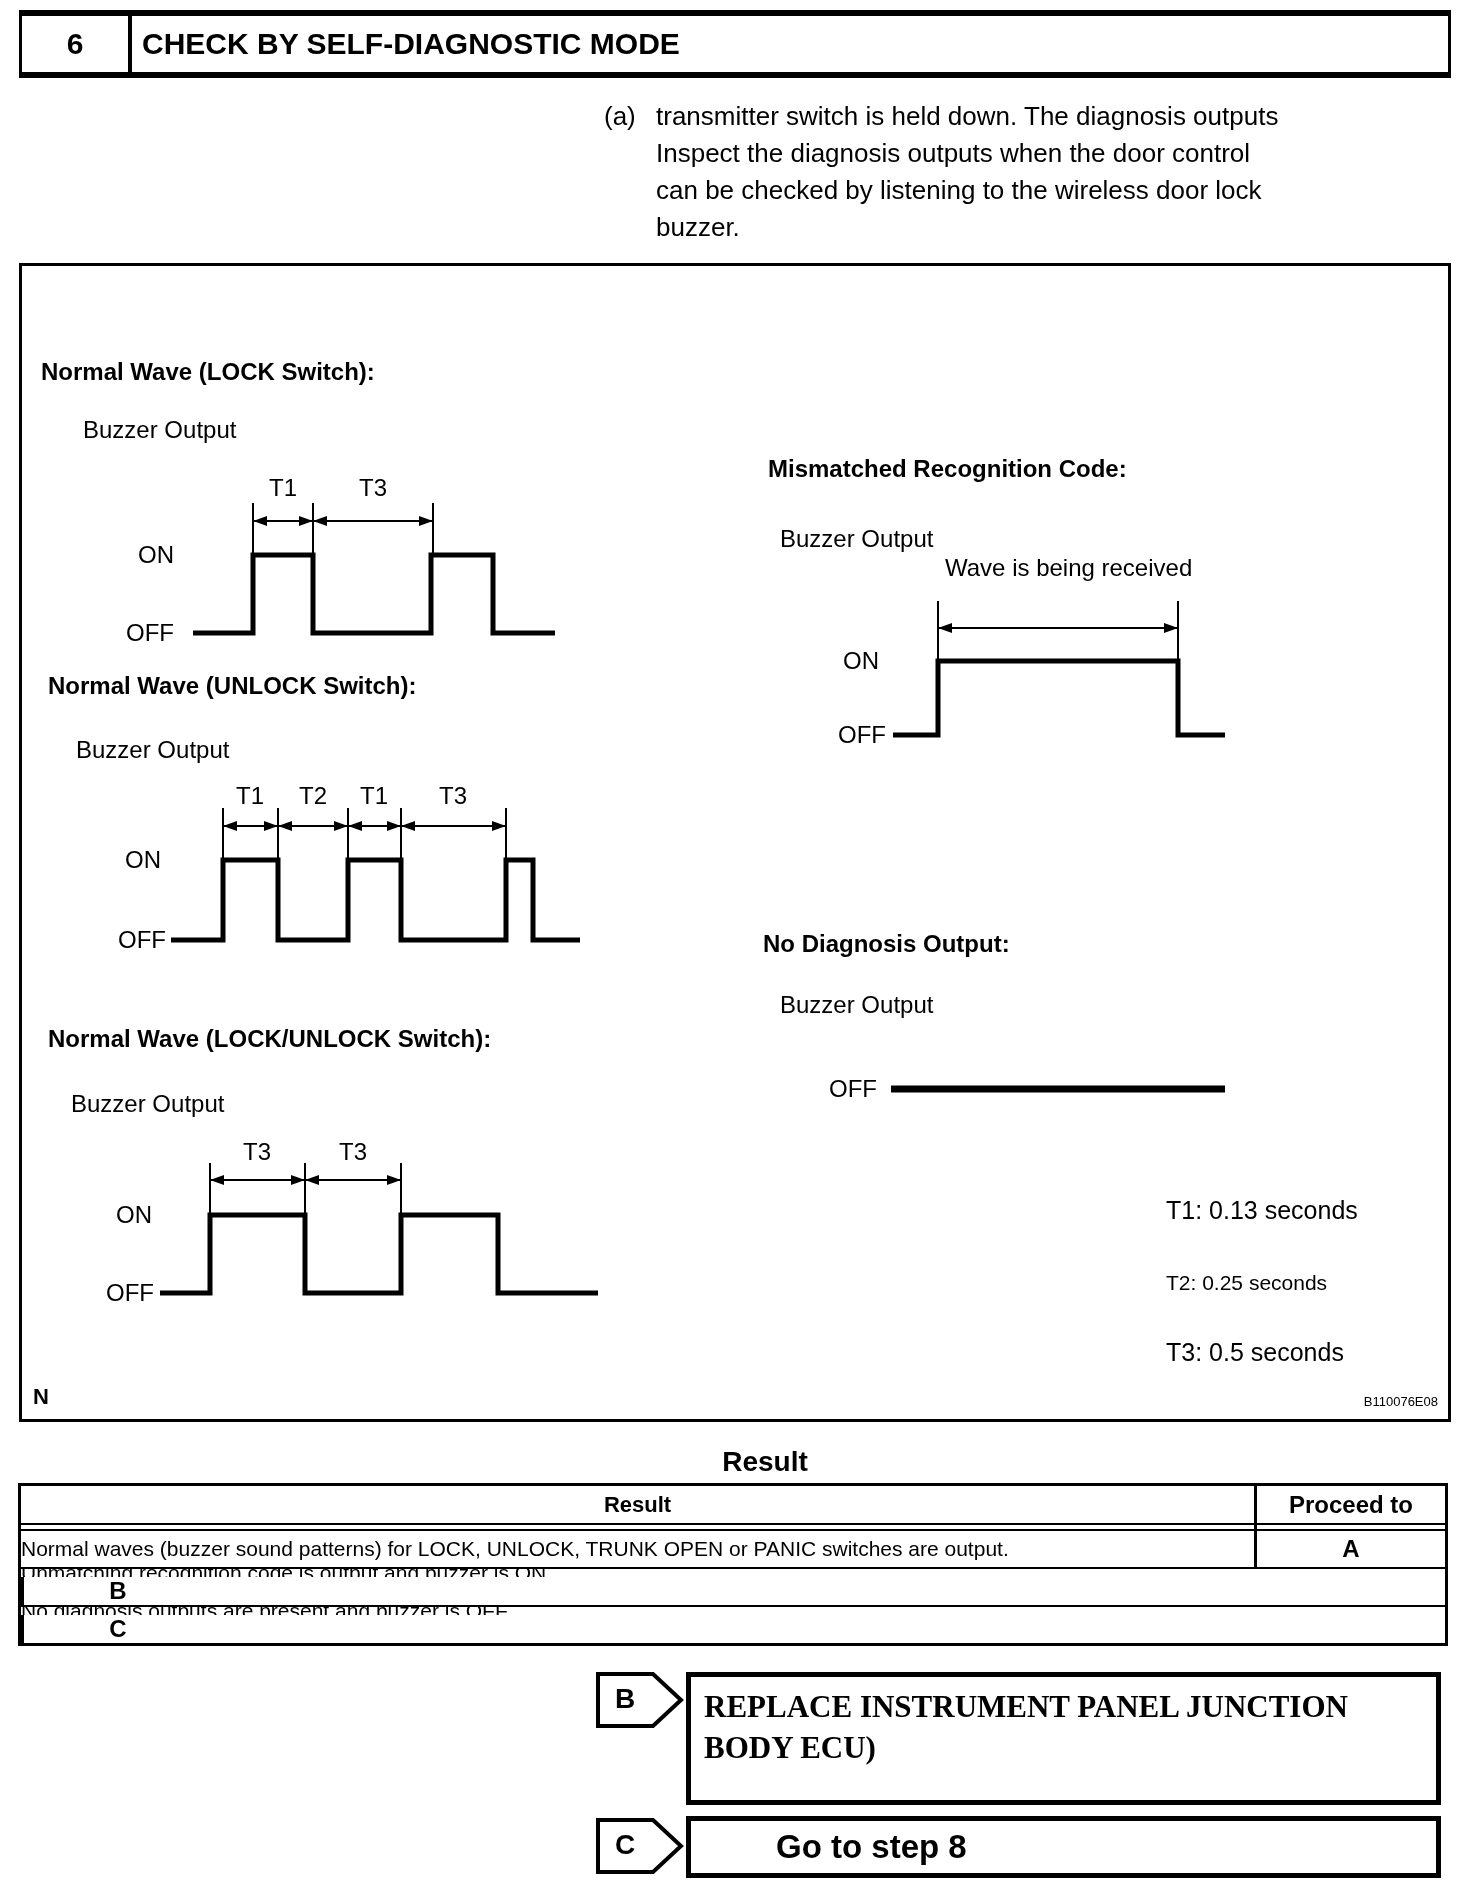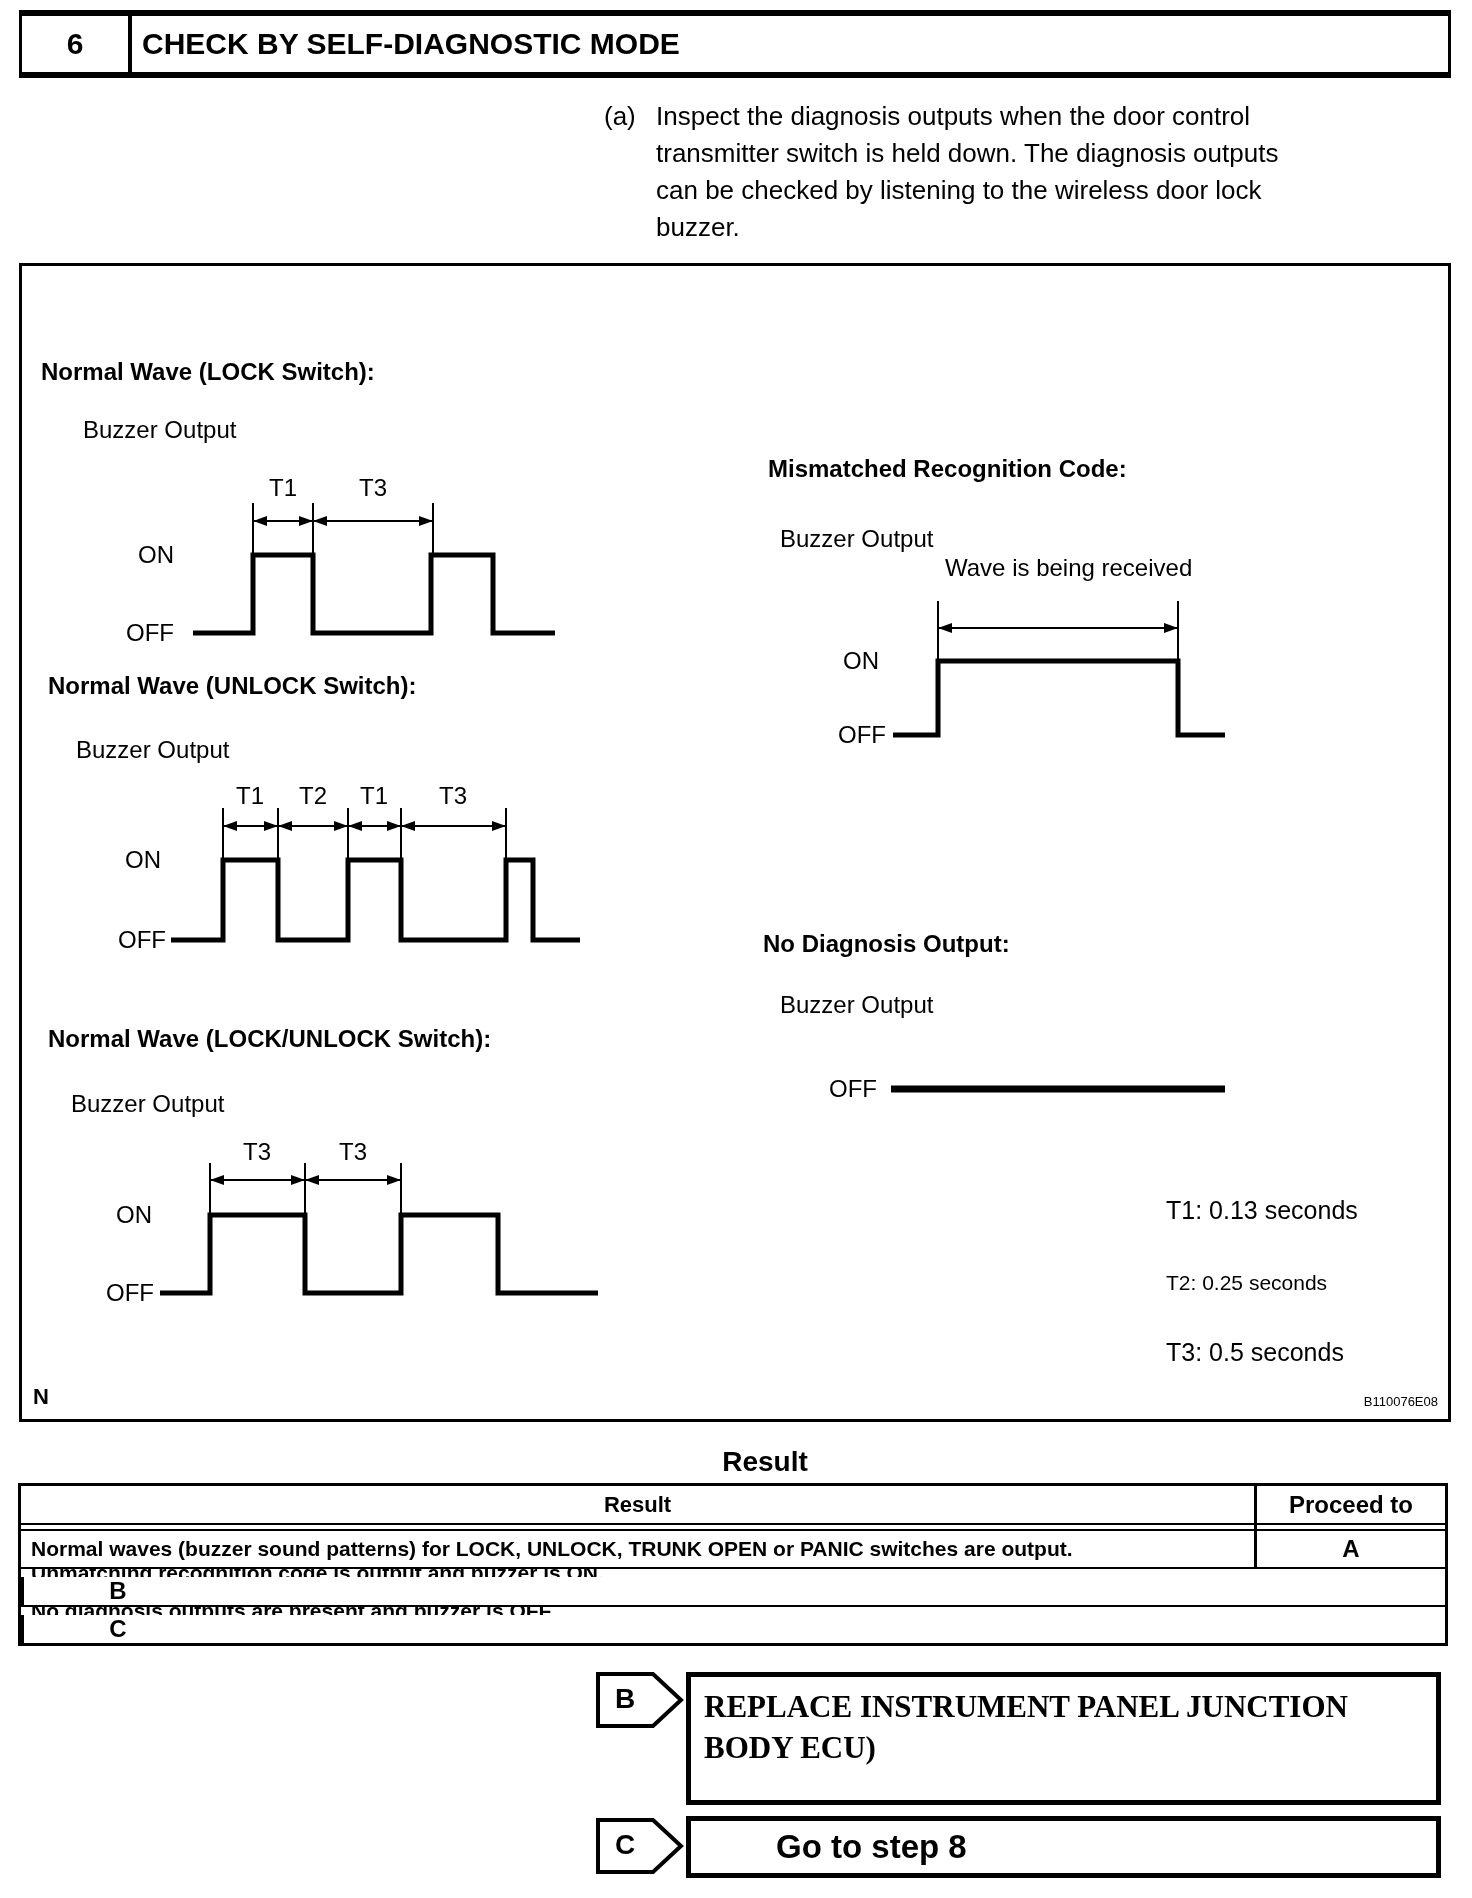--- a/index.html
+++ b/index.html
@@ -56,21 +56,21 @@
   }
   .rt-row{display:flex;align-items:stretch;}
   .rt-head{height:37px;}
   .rt-head .rt-c1{display:flex;align-items:center;justify-content:center;font-weight:bold;font-size:22px;}
   .rt-c1{flex:1;min-width:0;}
   .rt-c2{width:188px;border-left:3px solid #000;display:flex;align-items:center;justify-content:center;font-weight:bold;font-size:24px;}
   .rt-dbl{position:relative;height:4px;border-top:2px solid #000;border-bottom:2px solid #000;}
   .rt-dbl::after{content:"";position:absolute;right:188px;top:0;bottom:0;width:3px;background:#000;}
   .rt-body .rt-row{height:36px;}
   .rt-body .rt-row + .rt-row{border-top:2px solid #000;flex-direction:column;}
-  .rt-body .rt-c1{display:flex;align-items:center;padding-left:10px;font-weight:bold;font-size:21px;white-space:nowrap;overflow:hidden;}
+  .rt-body .rt-c1{display:flex;align-items:center;font-weight:normal;font-size:21px;white-space:nowrap;overflow:hidden;}
 
   
   .pentagon{width:88px;height:56px;}
   .pent-letter{
     position:absolute;left:0;top:0;width:58px;height:54px;
     display:flex;align-items:center;justify-content:center;
     font-weight:bold;font-size:28px;
   }
   .action-box-b{
     left:686px;top:1672px;width:755px;height:133px;box-sizing:border-box;
@@ -91,22 +91,22 @@
 <body>
 
 <div class="abs step-header">
   <div class="step-num">6</div>
   <div class="step-title">CHECK BY SELF-DIAGNOSTIC MODE</div>
 </div>
 
 <div class="abs instruction">
   <div class="instr-marker">(a)</div>
   <div class="instr-lines">
+    <div>transmitter switch is held down. The diagnosis outputs</div>
     <div>Inspect the diagnosis outputs when the door control</div>
-    <div>transmitter switch is held down. The diagnosis outputs</div>
     <div>can be checked by listening to the wireless door lock</div>
     <div>buzzer.</div>
   </div>
 </div>
 
 <div class="abs figure-box">
   <div class="figure-inner">
 
     <svg class="wave-layer" width="1420" height="1147" viewBox="0 0 1420 1147" fill="none" xmlns="http://www.w3.org/2000/svg">
 

